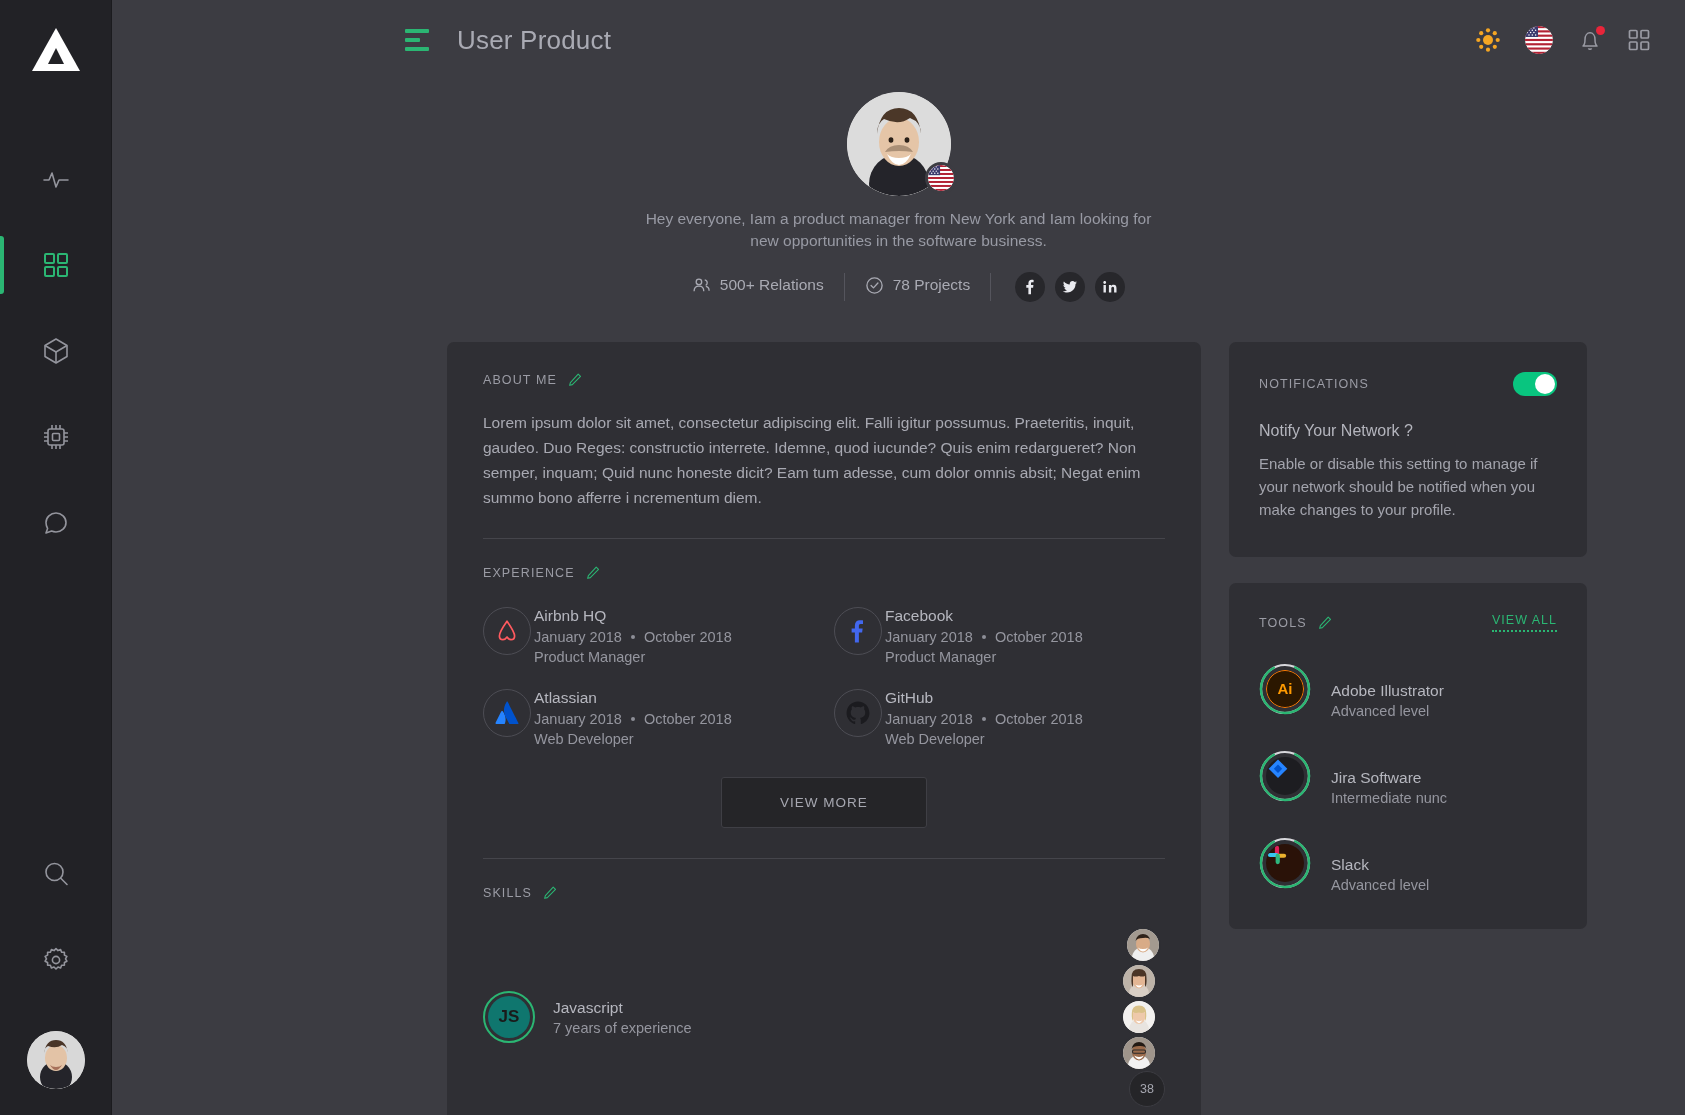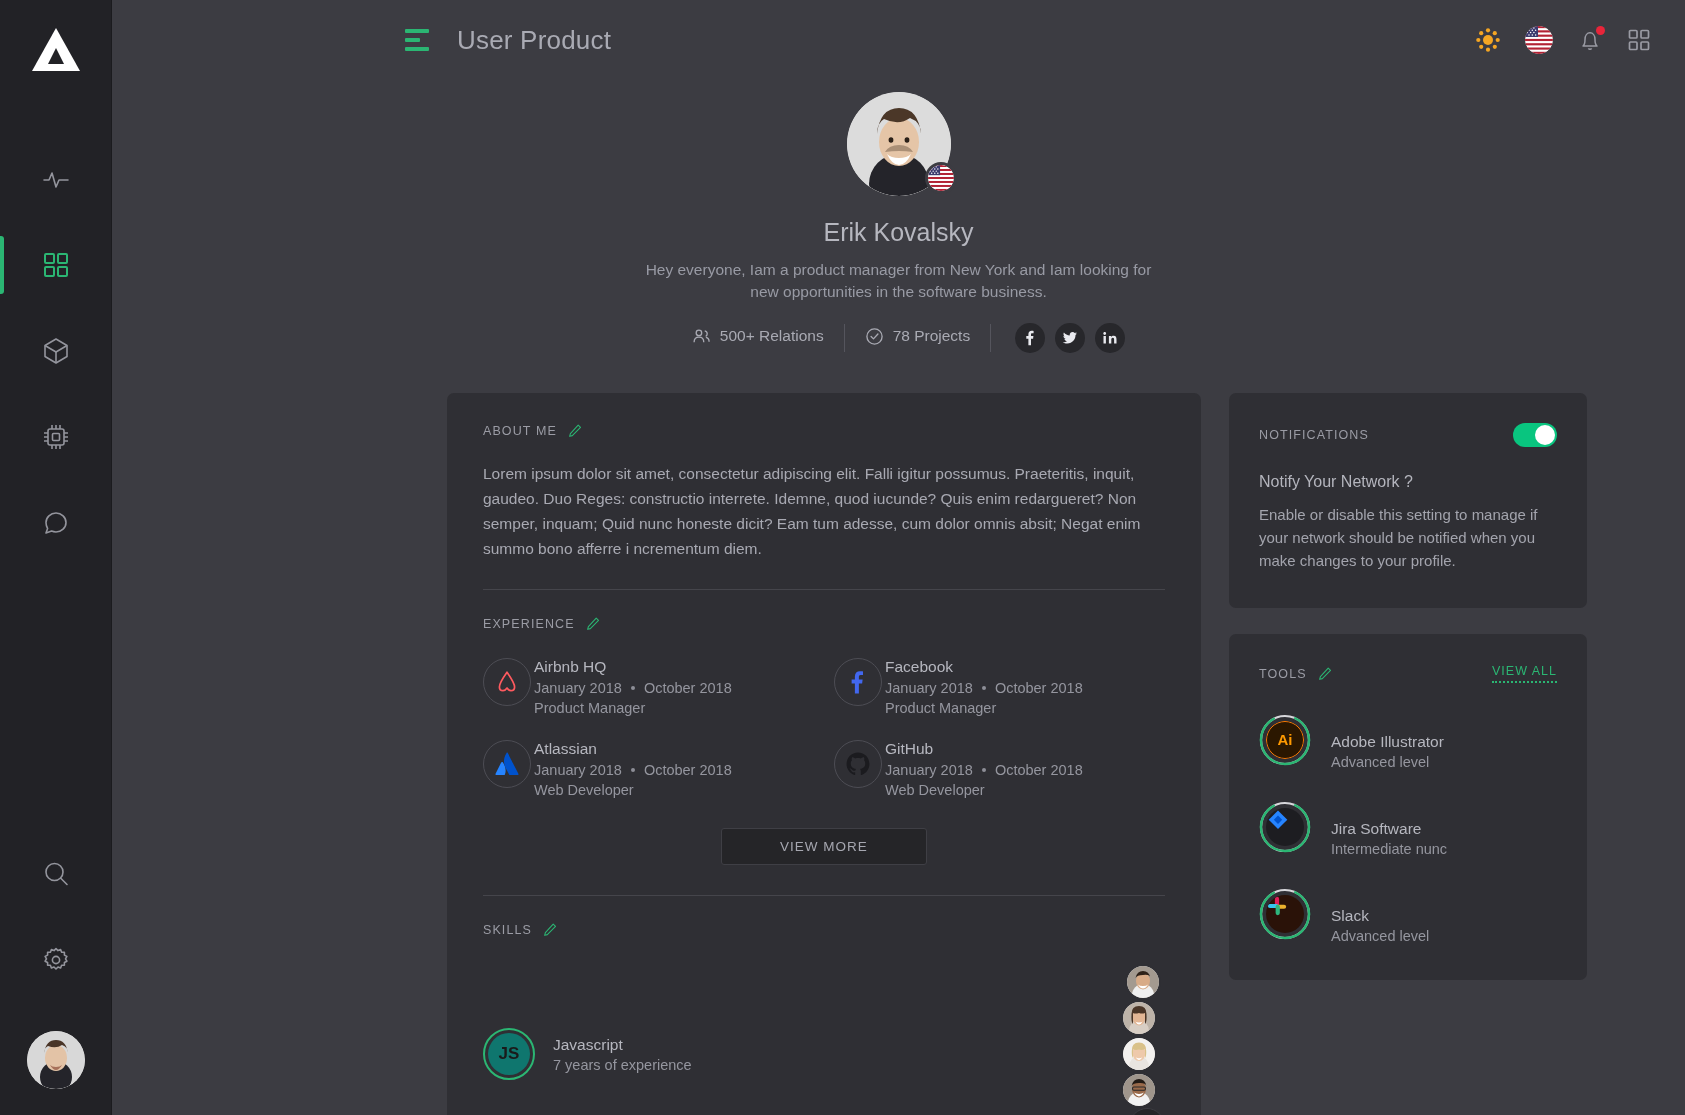--- a/index.html
+++ b/index.html
@@ -134,21 +134,21 @@
   }
   .exp-name { font-size: 15.5px; color: #b6b7bf; margin-bottom: 4px; }
   .exp-dates { font-size: 14.5px; color: #95969f; display: flex; align-items: center; gap: 9px; margin-bottom: 4px; }
   .exp-dates .dot { width: 4px; height: 4px; border-radius: 50%; background: #8d8e97; display: inline-block; }
   .exp-role { font-size: 14.5px; color: #95969f; }
 
   .view-more-wrap { display: flex; justify-content: center; margin-top: 30px; }
   .view-more {
     background: #252528; border: 1px solid #3f3f45; border-radius: 3px;
     color: #a6a7b0; font-size: 13.5px; letter-spacing: 1px;
-    padding: 10px 58px; cursor: pointer; font-family: "Liberation Sans", sans-serif;
+    padding: 17px 58px; cursor: pointer; font-family: "Liberation Sans", sans-serif;
   }
 
   .skills-block { margin-top: 26px; }
   .skill-row { display: flex; align-items: center; margin-top: 26px; }
   .skill-badge {
     width: 52px; height: 52px; border-radius: 50%;
     border: 2px solid #2bb673; display: flex; align-items: center; justify-content: center;
     margin-right: 18px;
   }
   .skill-badge-inner {
@@ -425,21 +425,20 @@
                   <circle cx="8.9" cy="6.6" r=".75"></circle>
                 <circle cx="4" cy="8.9" r=".75"></circle>
                   <circle cx="7.3" cy="8.9" r=".75"></circle>
                   <circle cx="10.6" cy="8.9" r=".75"></circle>
               </g>
             </g>
           </svg>
         </div>
       </div>
 
-      <div class="profile-name">Erik Kovalsky</div>
       <div class="profile-bio">Hey everyone,  Iam a product manager from New York and Iam looking for new opportunities in the software business.</div>
 
       <div class="profile-stats">
         <div class="stat">
           <span>
             <svg width="19" height="19" viewBox="0 0 20 20" fill="none" stroke="#a9aab3" stroke-width="1.4" stroke-linejoin="round">
               <circle cx="7.3" cy="6.2" r="2.9"></circle>
               <path d="M2.2 16 C2.2 12.6 4.4 10.6 7.3 10.6 C10.2 10.6 12.4 12.6 12.4 16"></path>
               <path d="M13.4 4.1 C15 4.4 16 5.6 16 7.1 C16 8.3 15.4 9.3 14.4 9.8"></path>
               <path d="M14.6 11 C16.8 11.4 18 13 18 15.6"></path>

